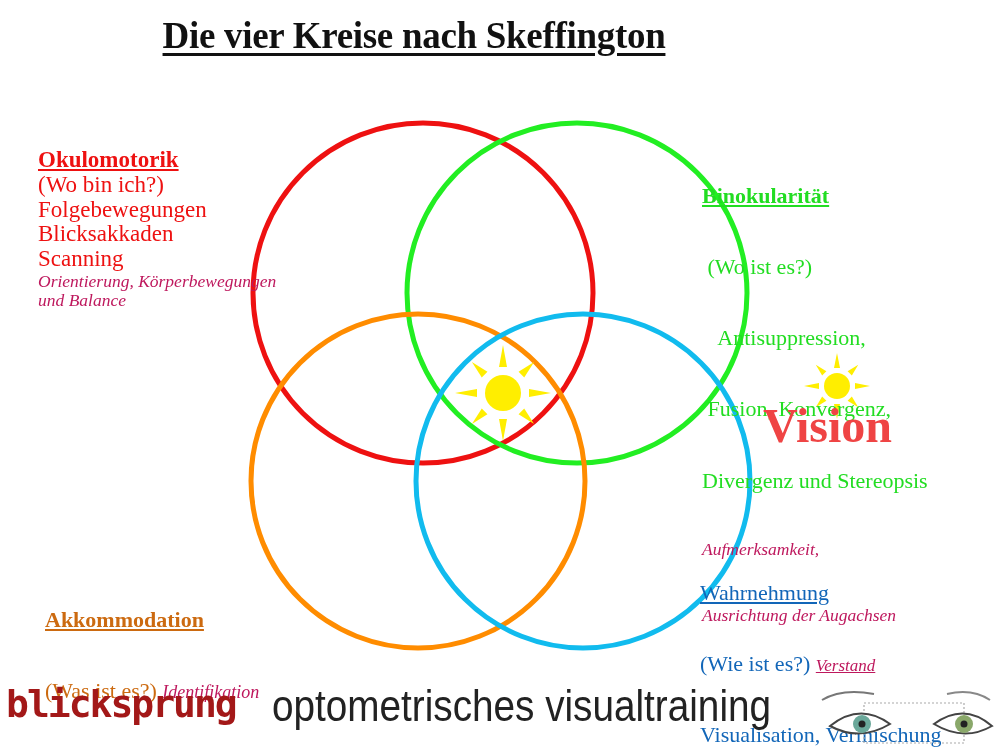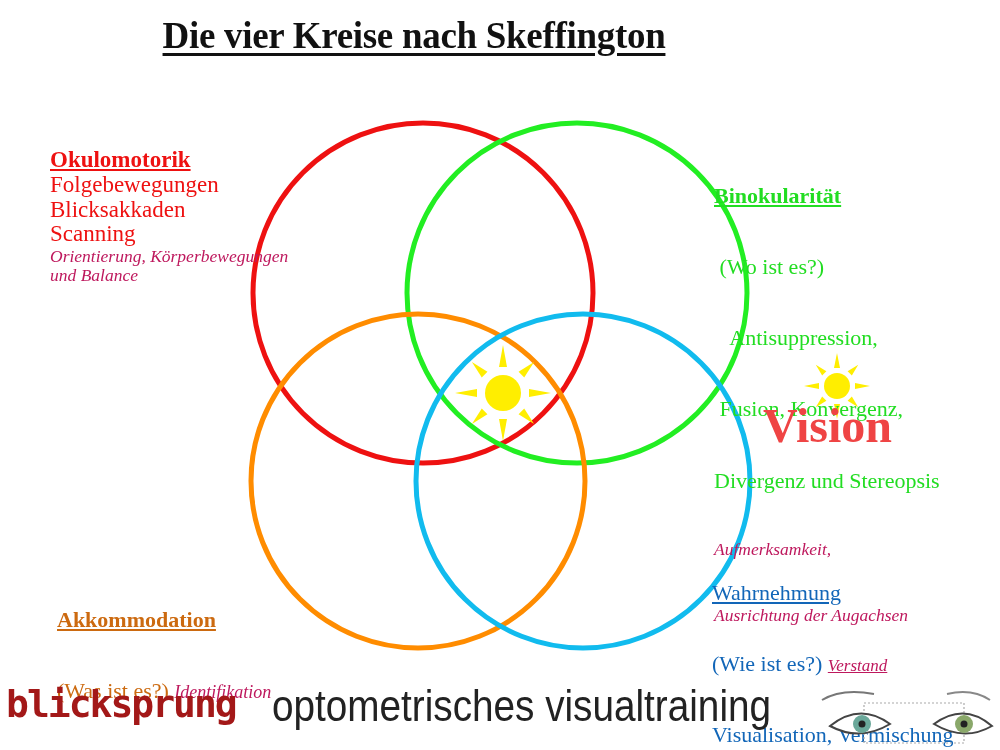--- a/index.html
+++ b/index.html
@@ -1,20 +1,20 @@
 <!DOCTYPE html>
 <html><head>
   <meta charset="utf-8">
   <style>
     html, body { margin: 0; padding: 0; background: #ffffff; }
     body { width: 1000px; height: 750px; position: relative; overflow: hidden; font-family: "Liberation Serif", serif; }
     .abs { position: absolute; }
     .title { left: 0; width: 828px; top: 14px; text-align: center; font-size: 37px; font-weight: bold; color: #111; text-decoration: underline; text-decoration-thickness: 3px; text-underline-offset: 5px; letter-spacing: -0.3px; }
     svg.venn { position: absolute; left: 0; top: 0; }
-    .block { line-height: 1.08; white-space: nowrap; margin-left: 12px; }
+    .block { line-height: 1.08; white-space: nowrap; }
     .block .head { font-weight: bold; text-decoration: underline; }
     .block .it { font-style: italic; color: #be185d; }
     .red { color: #ee1111; }
     .green { color: #22dd22; }
     .orange { color: #cc6a10; }
     .blue { color: #1266b8; }
     .okulo { left: 38px; top: 148px; font-size: 23px; }
     .okulo .small { font-size: 17.5px; line-height: 1.05; }
     .bino { left: 702px; top: 136px; font-size: 22px; }
     .bino .small { font-size: 17.5px; line-height: 1.05; }
@@ -64,20 +64,21 @@
       <polygon points="-3,-18 3,-18 0,-30"></polygon>
       <polygon points="-3,18 3,18 0,30"></polygon>
       <polygon points="-18,-3 -18,3 -30,0"></polygon>
       <polygon points="18,-3 18,3 30,0"></polygon>
     </g>
   </g>
 </svg>
 
 <div class="abs block okulo red">
   <div class="head">Okulomotorik</div>
+  <div>(Wo bin ich?)</div>
   <div>Folgebewegungen</div>
   <div>Blicksakkaden</div>
   <div>Scanning</div>
   <div class="it small">Orientierung, Körperbewegungen</div>
   <div class="it small">und Balance</div>
 </div>
 
 <div class="abs block bino green" style="white-space: pre;">
   <div class="head">Binokularität</div>
   <div> (Wo ist es?)</div>

